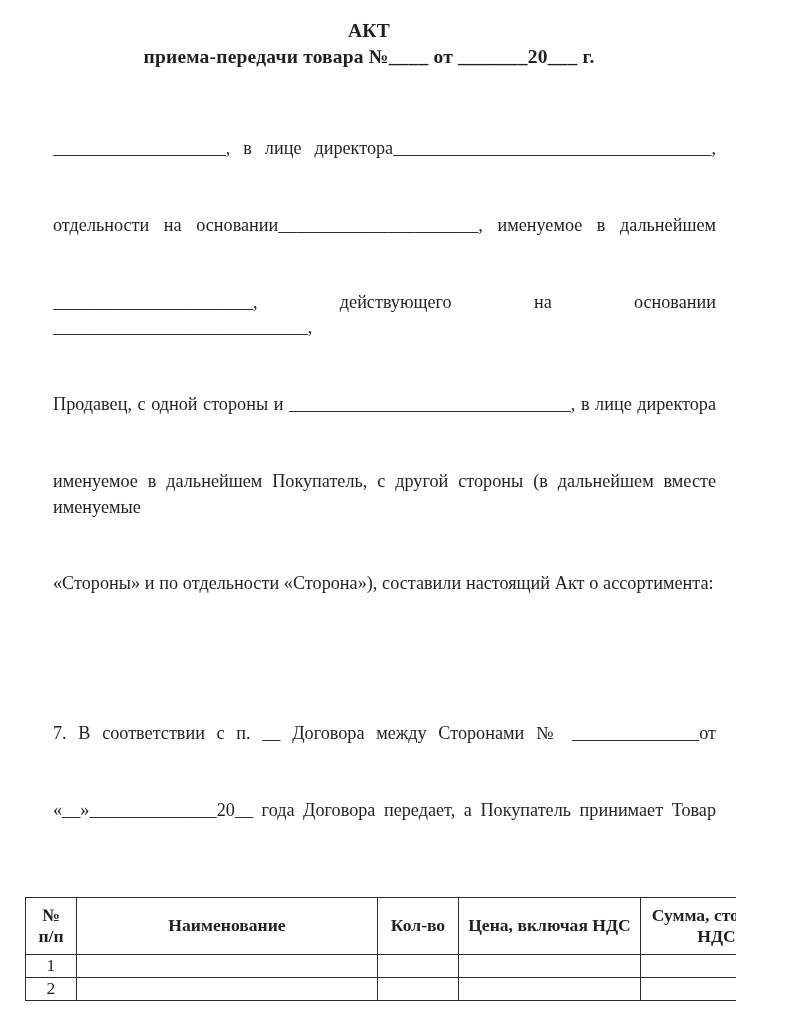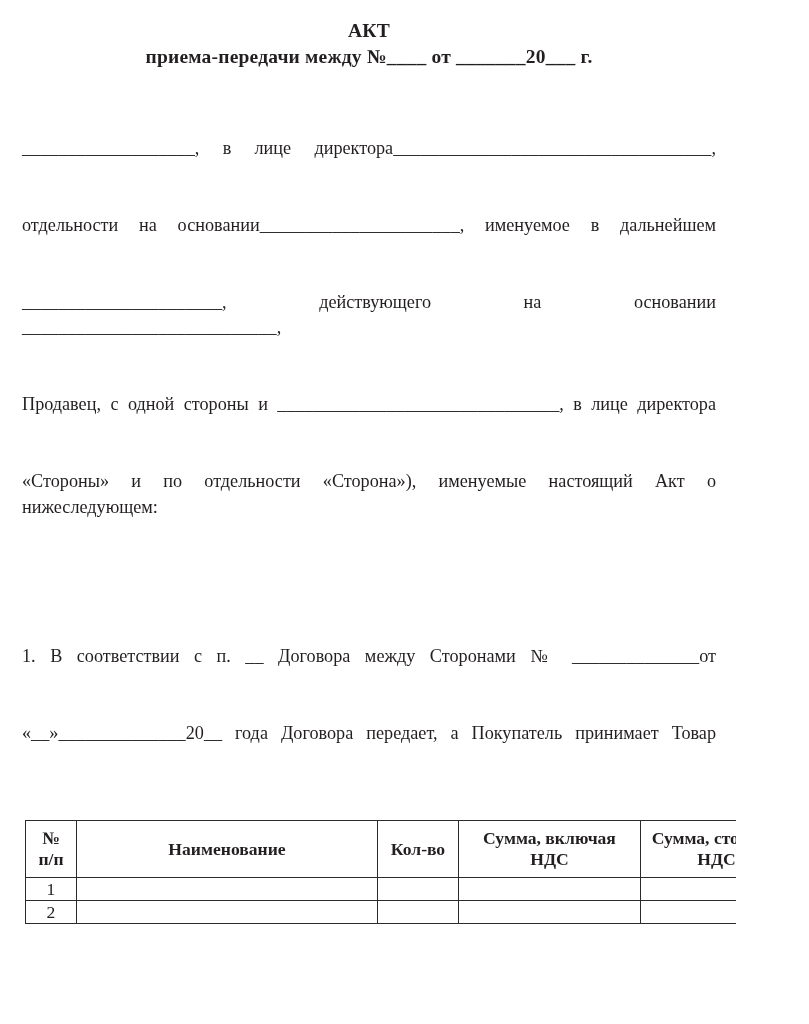--- a/index.html
+++ b/index.html
@@ -55,20 +55,21 @@
   }
   .block-intro { margin-top: 15px; }
   .block-clause1 { margin-top: 22px; }
 
   
   .jline {
     display: block;
     text-align: justify;
     text-align-last: justify;
     white-space: pre-wrap;
+    margin-left: 31px;
   }
   .jline.last {
     text-align-last: left;
   }
 
   
   table.goods {
     border-collapse: collapse;
     width: 767px;
     margin-top: 22px;
@@ -105,51 +106,52 @@
   col.c4 { width: 182px; }
   col.c5 { width: 152px; }
 </style>
 </head>
 <body>
 
 <div class="page">
 
   <div>
     <div class="doc-title">АКТ</div>
-    <div class="doc-subtitle">приема-передачи между №____ от _______20___ г.</div>
+    <div class="doc-subtitle">приема-передачи товара №____ от _______20___ г.</div>
   </div>
 
   <div class="para block-intro">
     <span class="jline">___________________, в лице директора___________________________________,</span>
     <span class="jline">отдельности на основании______________________, именуемое в дальнейшем</span>
     <span class="jline">______________________, действующего на основании ____________________________,</span>
     <span class="jline">Продавец, с одной стороны и _______________________________, в лице директора</span>
-    <span class="jline last">«Стороны» и по отдельности «Сторона»), именуемые настоящий Акт о нижеследующем:</span>
+    <span class="jline">именуемое в дальнейшем Покупатель, с другой стороны (в дальнейшем вместе именуемые</span>
+    <span class="jline last">«Стороны» и по отдельности «Сторона»), составили настоящий Акт о ассортимента:</span>
   </div>
 
   <div class="para block-clause1">
-    <span class="jline">1. В соответствии с п. __ Договора между Сторонами № ______________от</span>
+    <span class="jline">7. В соответствии с п. __ Договора между Сторонами № ______________от</span>
     <span class="jline">«__»______________20__ года Договора передает, а Покупатель принимает Товар</span>
   </div>
 
   <table class="goods">
     <colgroup>
       <col class="c1">
         <col class="c2">
         <col class="c3">
         <col class="c4">
         <col class="c5">
     </colgroup>
     <thead>
       <tr>
         <th style="white-space:pre-line;">№
 п/п</th>
         <th>Наименование</th>
         <th>Кол-во</th>
-        <th>Сумма, включая НДС</th>
+        <th>Цена, включая НДС</th>
         <th>Сумма, стороны НДС</th>
       </tr>
     </thead>
     <tbody>
       <tr>
         <td class="rownum">1</td>
         <td class="cell"></td>
         <td class="cell"></td>
         <td class="cell"></td>
         <td class="cell"></td>

